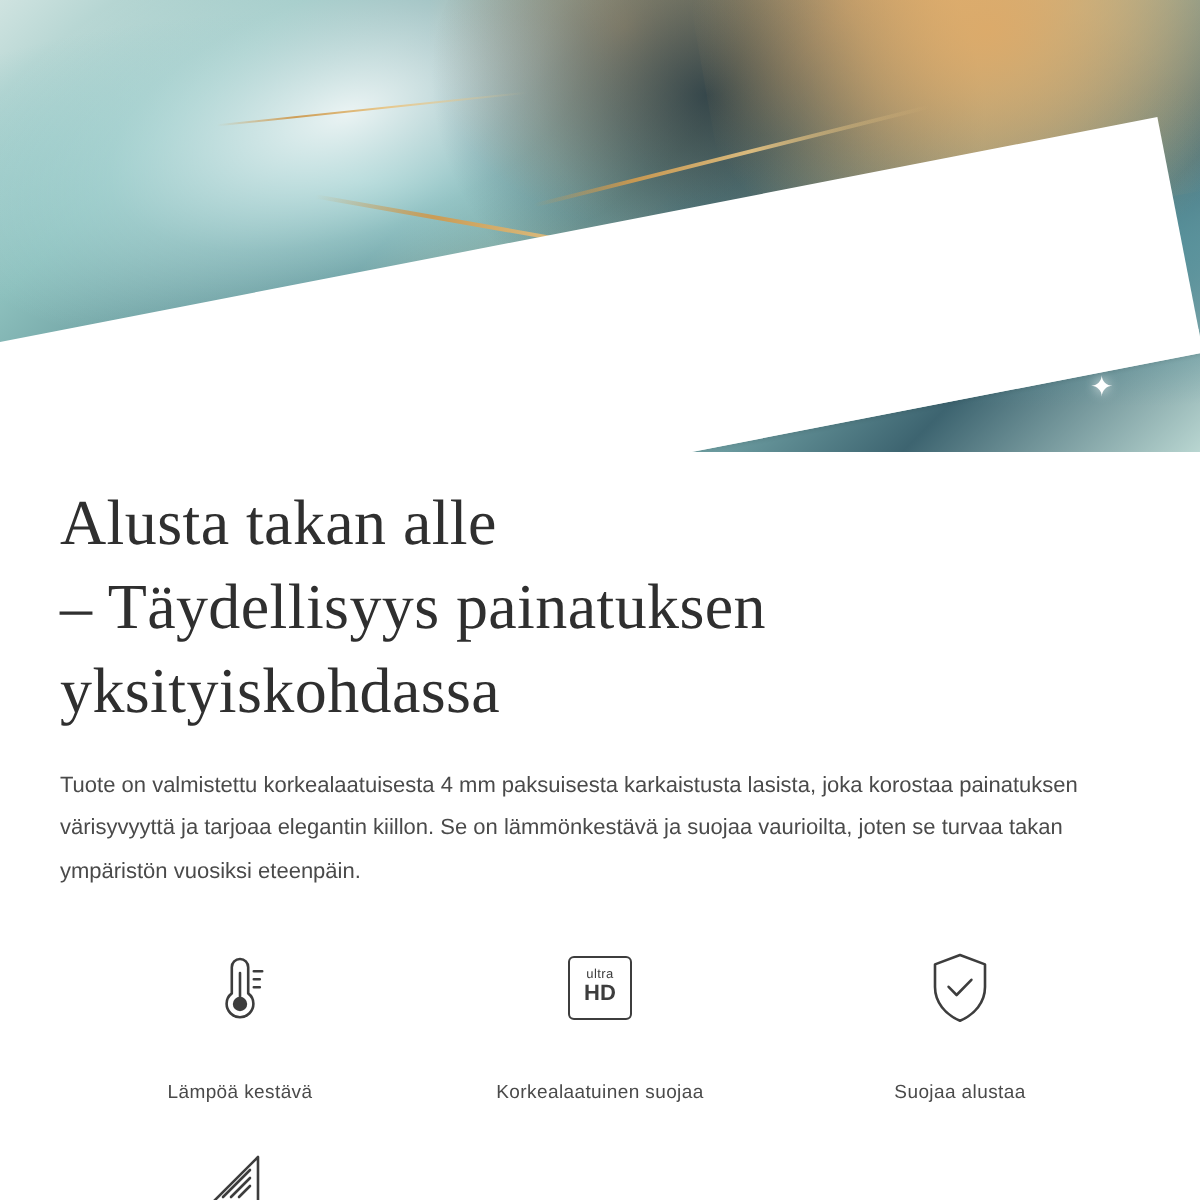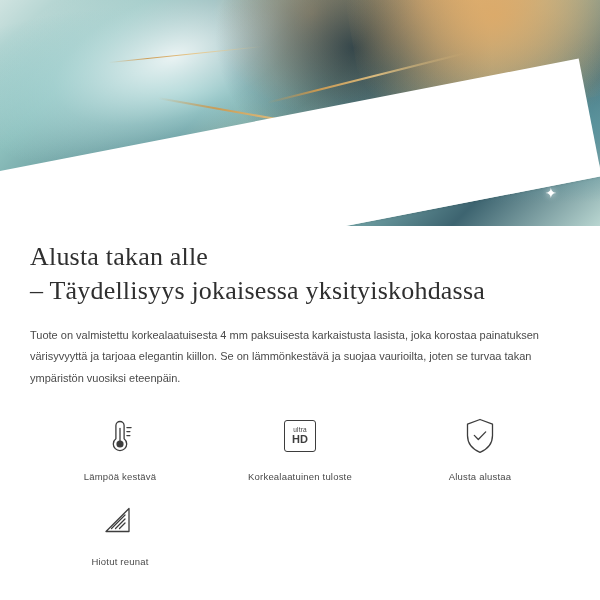--- a/index.html
+++ b/index.html
@@ -108,21 +108,21 @@
   .sp2 { left: 545px; top: 186px; font-size: 14px; }
   .sp3 { left: 566px; top: 160px; font-size: 11px; }
 
   
   .content {
     padding: 0 30px;
   }
   .headline {
     font-family: "Liberation Serif", serif;
     color: #2f2f2f;
-    font-size: 26px;
+    font-size: 32px;
     line-height: 1.32;
     font-weight: 400;
     margin: 14px 0 0 0;
     letter-spacing: 0.2px;
   }
   .headline .line2 {
     display: block;
   }
   .body-copy {
     margin-top: 16px;
@@ -145,21 +145,21 @@
     align-items: center;
     justify-content: flex-start;
   }
   .feature-icon {
     height: 46px;
     display: flex;
     align-items: center;
     justify-content: center;
   }
   .feature-label {
-    margin-top: 12px;
+    margin-top: 24px;
     font-size: 9.5px;
     color: #4a4a4a;
     letter-spacing: 0.2px;
     text-align: center;
   }
   .icon-stroke {
     stroke: #3d3d3d;
     fill: none;
     stroke-width: 1.3;
     stroke-linecap: round;
@@ -208,21 +208,21 @@
     <div class="hero-glass-edge"></div>
     <span class="sparkle sp1">✦</span>
     <span class="sparkle sp2">✦</span>
     <span class="sparkle sp3">✦</span>
   </div>
 
   <div class="content">
 
     <h1 class="headline">
       <span>Alusta takan alle</span>
-      <span class="line2">– Täydellisyys jokaisessa yksityiskohdassa</span>
+      <span class="line2">– Täydellisyys painatuksen yksityiskohdassa</span>
     </h1>
 
     <p class="body-copy">Tuote on valmistettu korkealaatuisesta 4 mm paksuisesta karkaistusta lasista, joka korostaa painatuksen värisyvyyttä ja tarjoaa elegantin kiillon. Se on lämmönkestävä ja suojaa vaurioilta, joten se turvaa takan ympäristön vuosiksi eteenpäin.</p>
 
     <div class="features">
 
       <div class="feature">
         <div class="feature-icon">
           <svg width="34" height="38" viewBox="0 0 34 38" aria-hidden="true">
             <path class="icon-stroke" d="M17 4.5c-2.3 0-4.1 1.8-4.1 4.1v13.1c-1.6 1.2-2.6 3.1-2.6 5.2 0 3.7 3 6.7 6.7 6.7s6.7-3 6.7-6.7c0-2.1-1-4-2.6-5.2V8.6c0-2.3-1.8-4.1-4.1-4.1z"></path>
@@ -234,31 +234,31 @@
         <div class="feature-label">Lämpöä kestävä</div>
       </div>
 
       <div class="feature">
         <div class="feature-icon">
           <div class="ultrahd-box">
             <span class="u1">ultra</span>
             <span class="u2">HD</span>
           </div>
         </div>
-        <div class="feature-label">Korkealaatuinen tuloste</div>
+        <div class="feature-label">Korkealaatuinen suojaa</div>
       </div>
 
       <div class="feature">
         <div class="feature-icon">
           <svg width="36" height="40" viewBox="0 0 36 40" aria-hidden="true">
             <path class="icon-stroke" d="M18 3.5 5.5 8.2v11.3c0 7.6 5.1 13.7 12.5 16.9 7.4-3.2 12.5-9.3 12.5-16.9V8.2L18 3.5z"></path>
             <path class="icon-stroke" d="m12.3 19.4 4 4.1 7.4-7.6"></path>
           </svg>
         </div>
-        <div class="feature-label">Alusta alustaa</div>
+        <div class="feature-label">Suojaa alustaa</div>
       </div>
 
 
       <div class="feature">
         <div class="feature-icon">
           <svg width="36" height="32" viewBox="0 0 36 32" aria-hidden="true">
             <path class="icon-stroke" d="M4 26.5 27 3.5v23z"></path>
             <path class="icon-stroke" d="M13.5 23.5 23 14M17.5 23.5 23 18M9.5 23.5 23 10"></path>
           </svg>
         </div>

